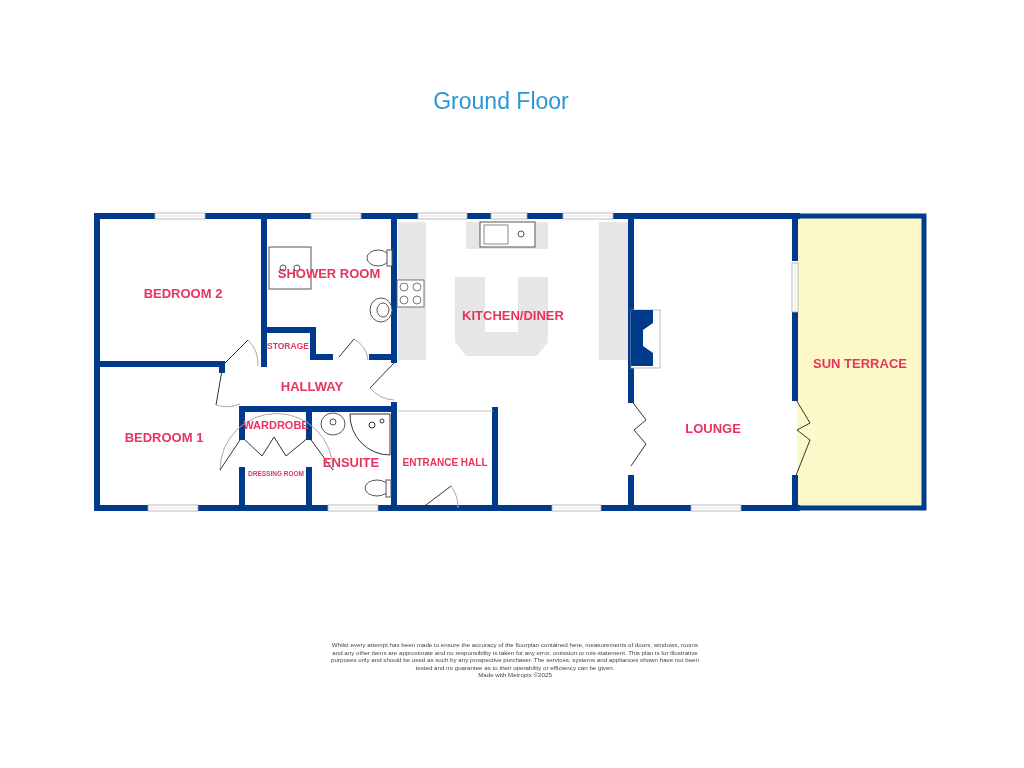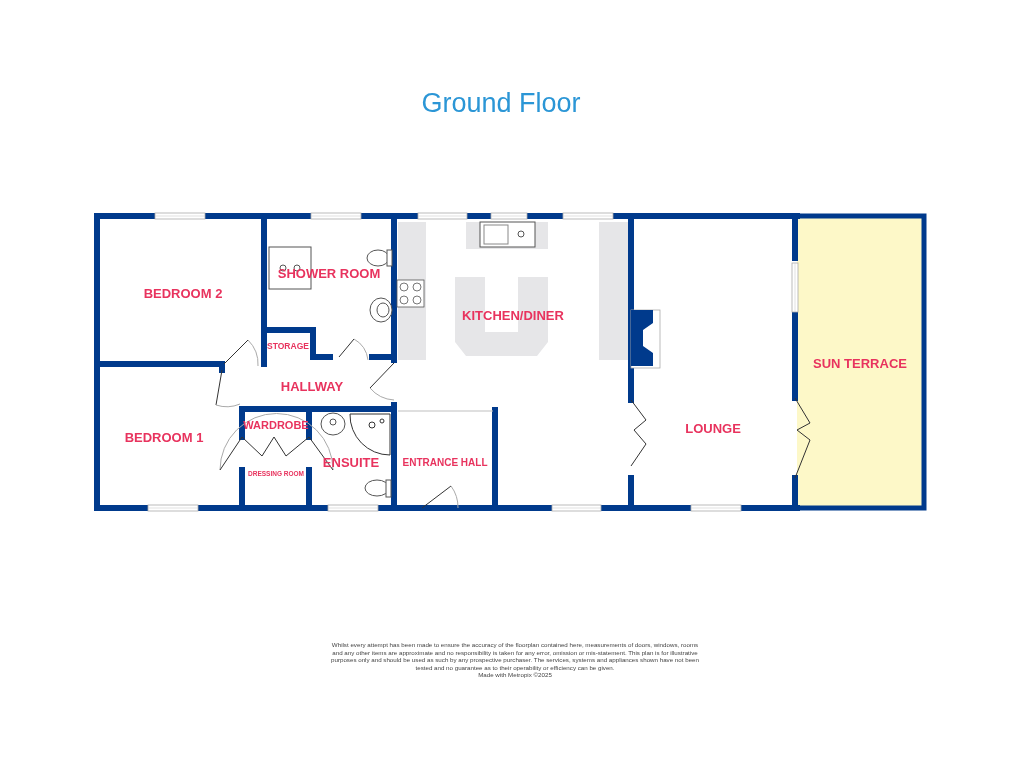--- a/index.html
+++ b/index.html
@@ -1,17 +1,17 @@
 <!DOCTYPE html>
 <html><head>
 <meta charset="utf-8">
 <style>
   html, body { margin:0; padding:0; background:#ffffff; }
   body { width:1024px; height:768px; position:relative; overflow:hidden; font-family:"Liberation Sans", sans-serif; }
-  .title { position:absolute; left:0; width:1002px; top:88px; text-align:center; font-size:27px; color:#2b96d6; }
+  .title { position:absolute; left:0; width:1002px; top:88px; text-align:center; font-size:23px; color:#2b96d6; }
   svg.plan { position:absolute; left:0; top:0; }
   .room-label { font-family:"Liberation Sans", sans-serif; font-weight:bold; fill:#e8335e; }
   .disclaimer { position:absolute; left:330px; top:641px; width:370px; text-align:center; font-size:6.2px; line-height:7.6px; color:#444; }
 </style>
 </head>
 <body>
 
 <div class="title">Ground Floor</div>
 
 <svg class="plan" width="1024" height="768" viewBox="0 0 1024 768">

